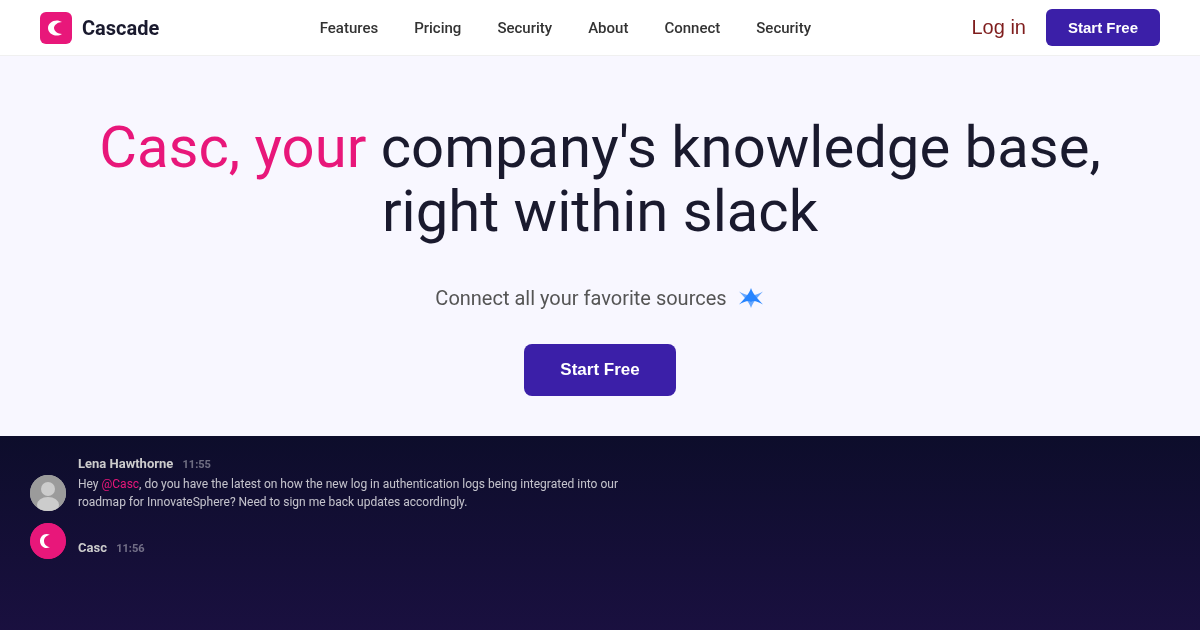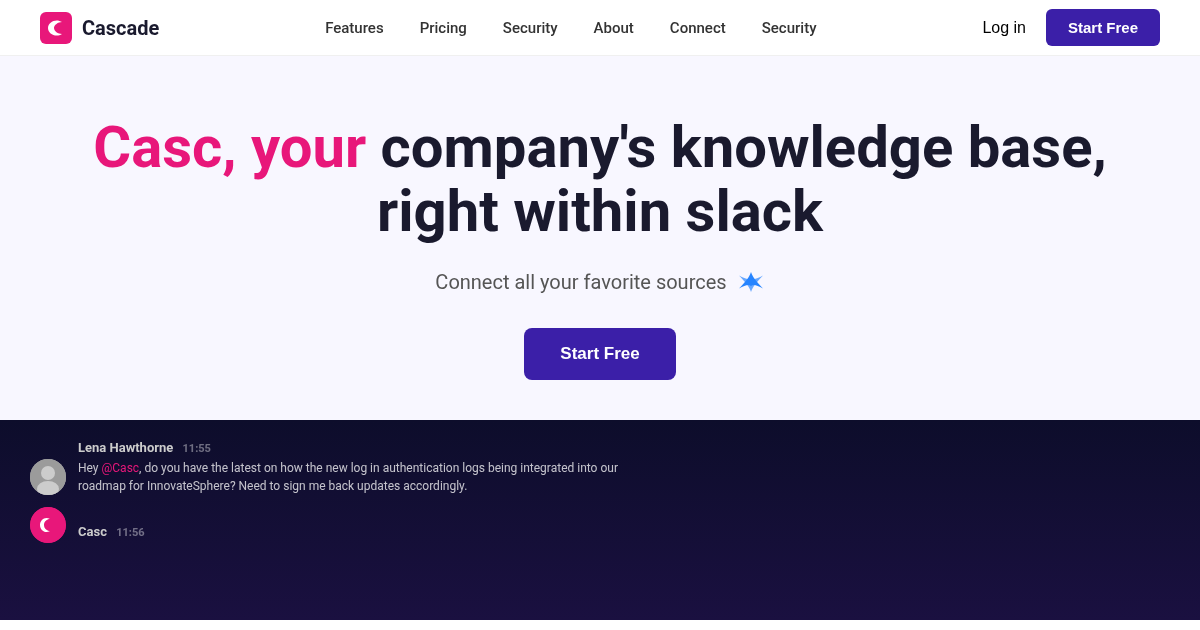--- a/index.html
+++ b/index.html
@@ -63,23 +63,23 @@
 
     .navbar-actions {
       display: flex;
       align-items: center;
       gap: 20px;
     }
 
     .btn-login {
       background: none;
       border: none;
-      font-size: 16px;
+      font-size: 20px;
       font-weight: 500;
-      color: #000000;
+      color: #7f1d1d;
       cursor: pointer;
     }
 
     .btn-start-free-nav {
       background: #3b1fa8;
       color: #fff;
       border: none;
       border-radius: 6px;
       padding: 10px 22px;
       font-size: 15px;
@@ -90,25 +90,25 @@
     
     .hero {
       background: #f8f7ff;
       text-align: center;
       padding: 60px 40px 40px;
       position: relative;
     }
 
     .hero-title {
       font-size: 58px;
-      font-weight: 700;
+      font-weight: 400;
       line-height: 1.1;
       color: #1a1a2e;
       max-width: 1100px;
-      margin: 0 auto 24px;
+      margin: 0 auto 40px;
     }
 
     .hero-title-highlight {
       color: #e8177a;
     }
 
     .hero-subtitle {
       font-size: 20px;
       color: #555;
       margin-bottom: 32px;

